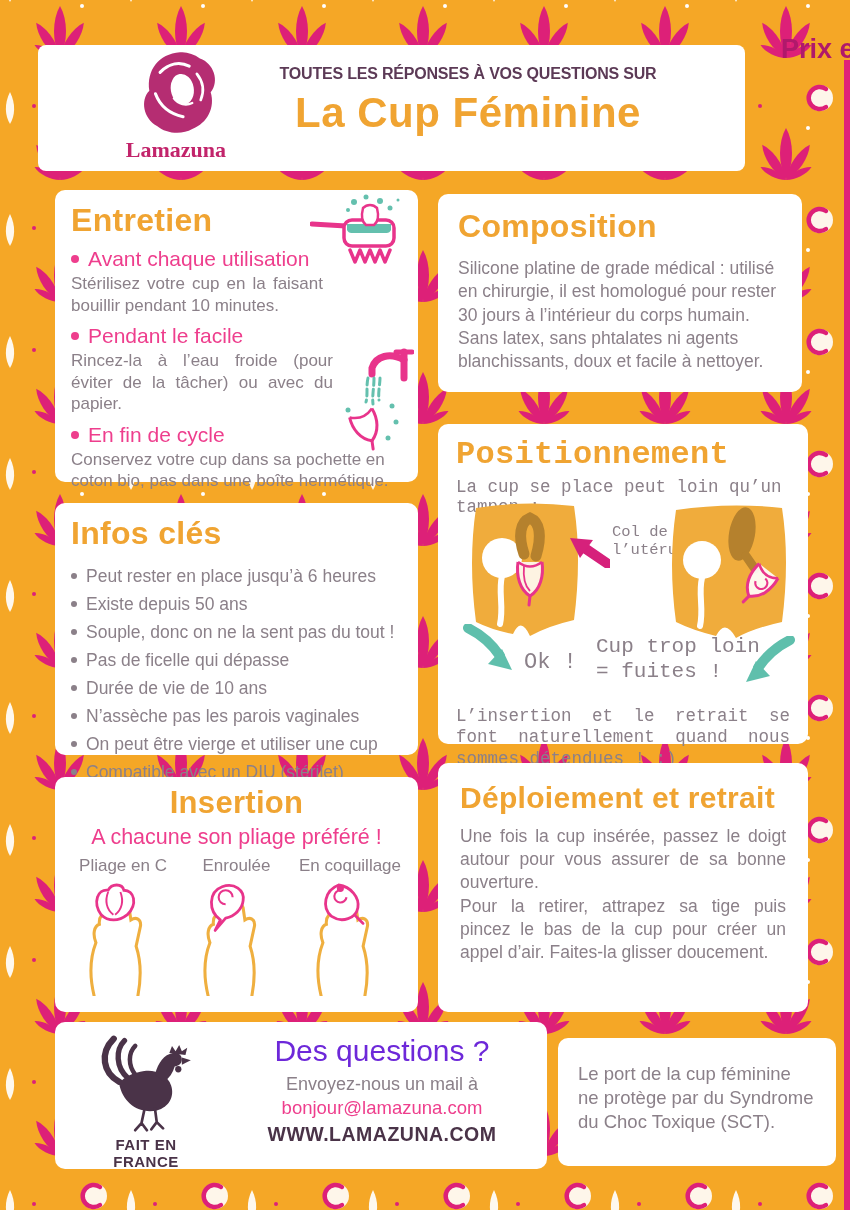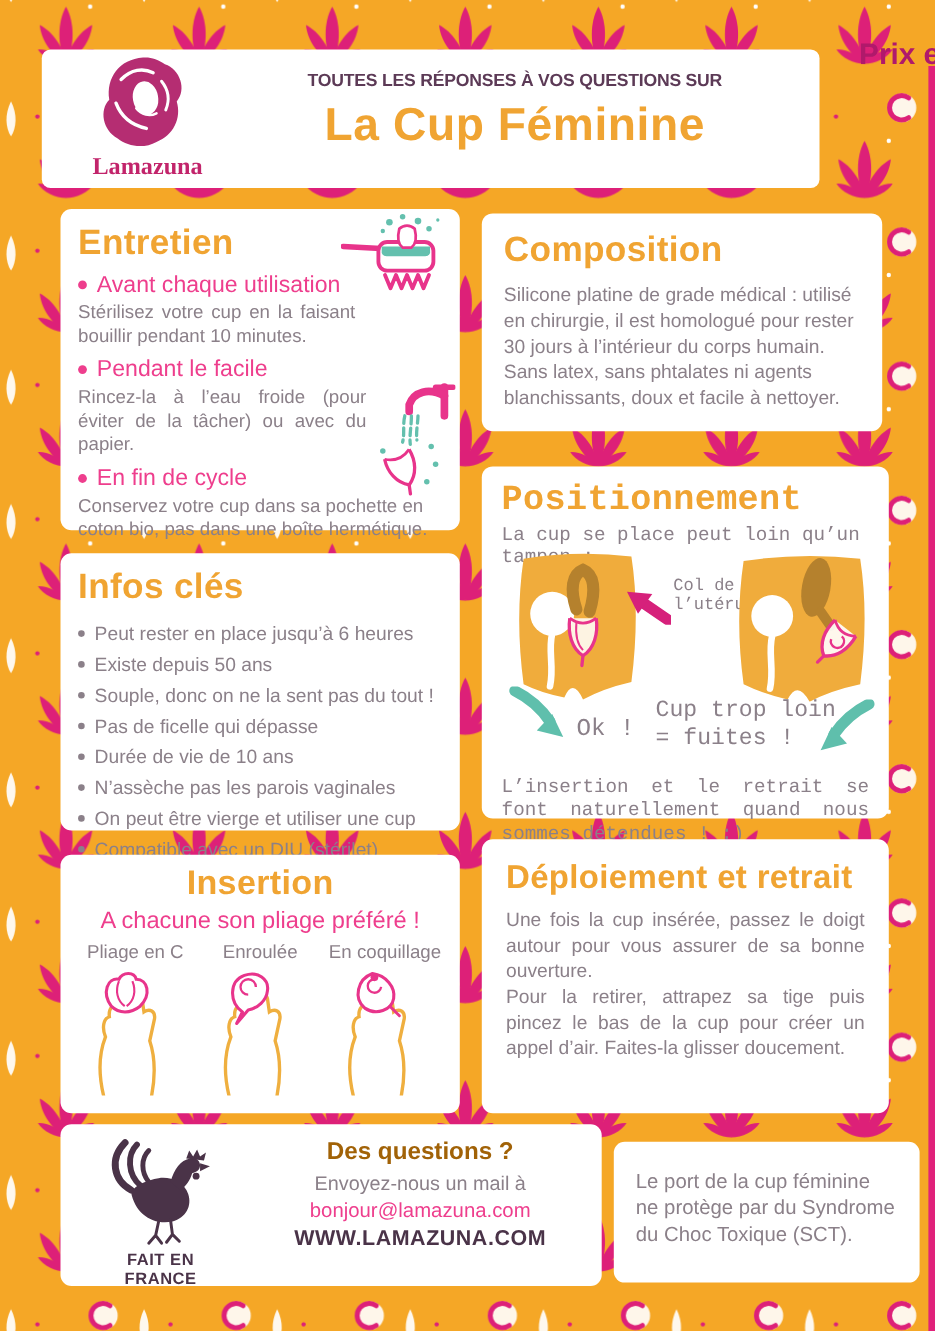--- a/index.html
+++ b/index.html
@@ -9,21 +9,21 @@
   .card{position:absolute;background:#fff;border-radius:10px;}
   .h2{color:#F0A432;font-weight:bold;font-size:32px;letter-spacing:.3px;}
   .pinksub{color:#EE3E8D;font-size:21px;display:flex;align-items:center;gap:9px;margin:8px 0 2px 0;}
   .pdot{width:8px;height:8px;border-radius:50%;background:#EE3E8D;flex:0 0 auto;}
   .body{color:#8B8089;font-size:17px;line-height:1.27;margin:2px 0;}
   .just{text-align:justify;}
   .prix{position:absolute;left:781px;top:34px;color:#B0196B;font-weight:bold;font-size:27px;white-space:nowrap;}
 
   
   .header-card{left:38px;top:45px;width:707px;height:126px;border-radius:8px;}
-  .logo-wrap{position:absolute;left:46px;top:4px;width:130px;text-align:left;}
+  .logo-wrap{position:absolute;left:58px;top:4px;width:130px;text-align:right;}
   .brand{font-family:"Liberation Serif",serif;font-weight:bold;color:#C2246B;font-size:22px;margin-top:-4px;}
   .head-text{position:absolute;left:180px;top:20px;width:500px;text-align:center;}
   .kicker{color:#5C3A56;font-weight:bold;font-size:16px;letter-spacing:-.2px;}
   .big-title{color:#F0A432;font-weight:bold;font-size:42px;margin-top:6px;letter-spacing:.5px;}
 
   
   .entretien-card{left:55px;top:190px;width:363px;height:292px;padding:12px 16px;box-sizing:border-box;}
   .pan-icon{position:absolute;right:8px;top:4px;}
   .tap-icon{position:absolute;right:4px;top:158px;}
   .w258{width:252px;} .w262{width:262px;}
@@ -62,21 +62,21 @@
   .deploy-card{left:438px;top:763px;width:370px;height:249px;box-sizing:border-box;padding:18px 22px;}
   .deploy-card .h2{font-size:30px;}
   .deploy-card .body{margin-top:10px;font-size:17.5px;line-height:1.3;}
   .deploy-card .body + .body{margin-top:2px;}
 
   
   .footer-card{left:55px;top:1022px;width:492px;height:147px;}
   .rooster-wrap{position:absolute;left:26px;top:6px;width:130px;text-align:center;}
   .made-in{color:#4A3348;font-weight:bold;font-size:15px;letter-spacing:.5px;margin-top:0px;}
   .quest-block{position:absolute;left:172px;top:12px;width:310px;text-align:center;}
-  .quest-title{color:#a16207;font-weight:bold;font-size:22px;}
+  .quest-title{color:#6d28d9;font-weight:normal;font-size:30px;}
   .mail-line{color:#8B8089;font-size:18px;margin-top:6px;}
   .email{color:#EE3E8D;font-size:18.5px;text-decoration:none;display:block;margin-top:2px;}
   .website{color:#4A3348;font-weight:bold;font-size:19.5px;letter-spacing:.5px;text-decoration:none;display:block;margin-top:4px;}
 
   
   .note-card{left:558px;top:1038px;width:278px;height:128px;box-sizing:border-box;padding:22px 20px;}
   .note-card .body{font-size:18.5px;line-height:1.3;}
   .edge-strip{position:absolute;right:0;top:60px;width:6px;height:1150px;background:#E0217A;}
 </style>
 </head>

